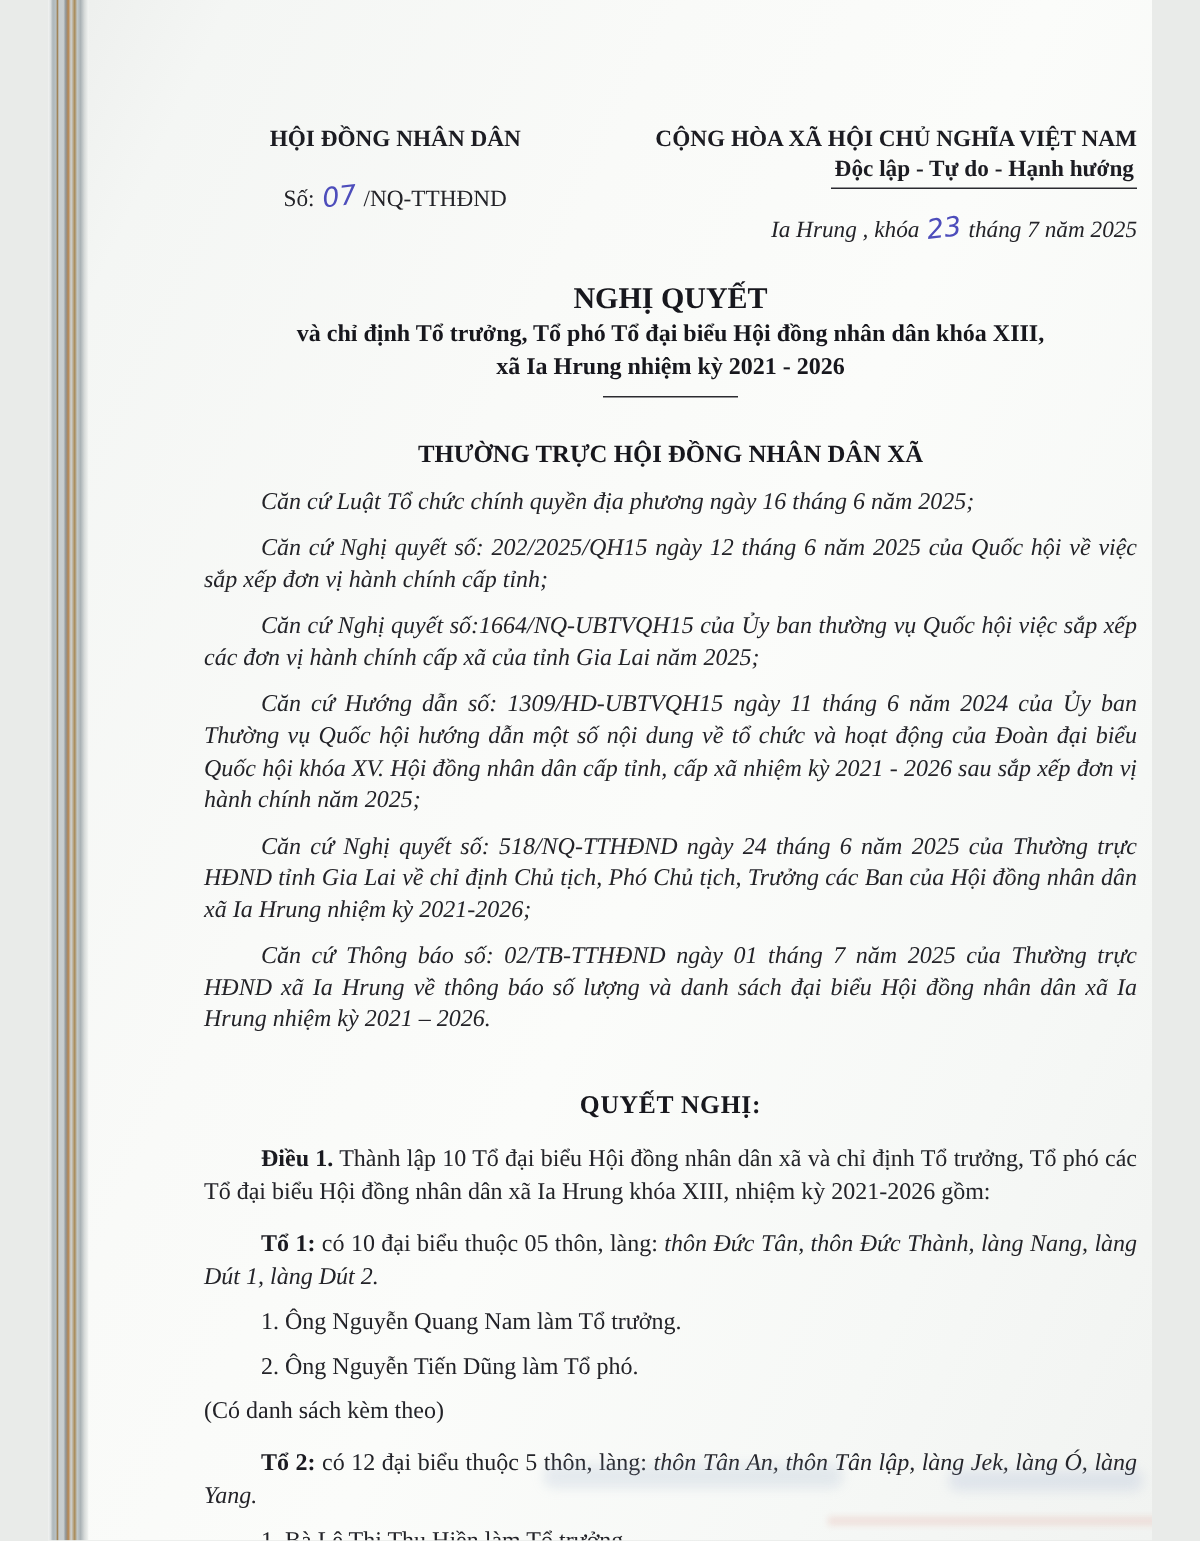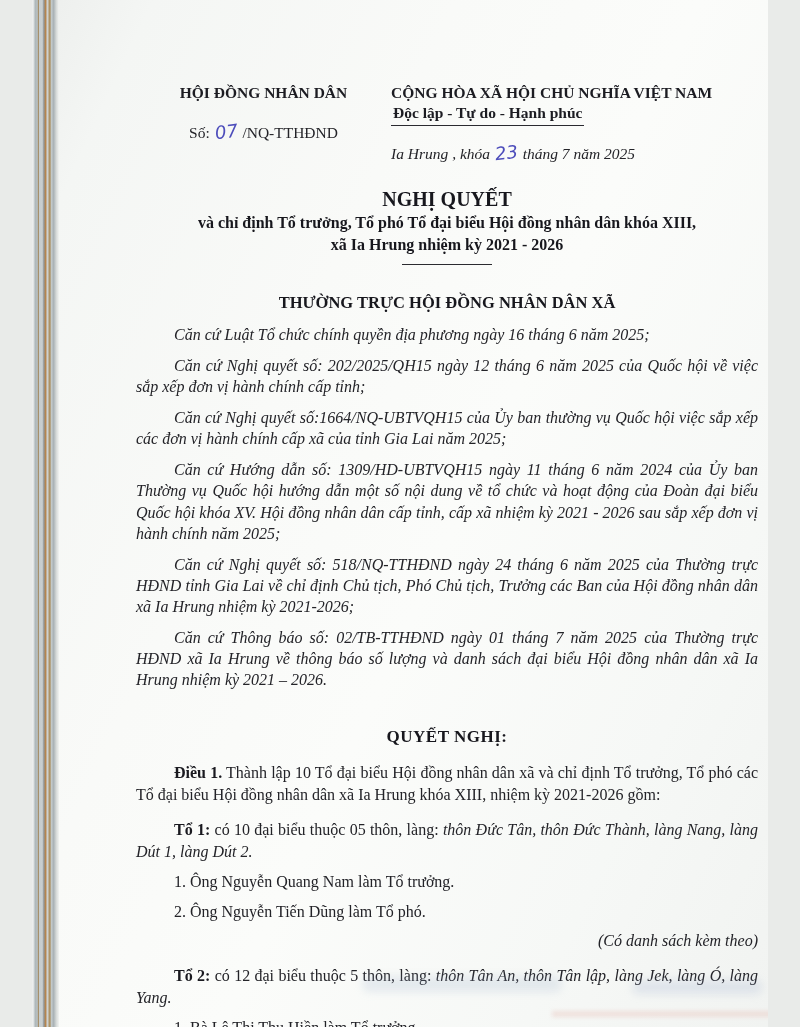--- a/index.html
+++ b/index.html
@@ -24,21 +24,21 @@
       #b5854e 50%, #cfd4d5 57%,
       #a98a56 66%, #c2c9ca 72%,
       #aab2b5 80%, #d6dad9 90%, #f2f4f2 100%);
   }
   .content{
     position:absolute;left:104px;top:84px;width:622px;
     font-size:16px;line-height:1.3;
   }
   .header{display:flex;}
   .header-left{width:255px;text-align:center;}
-  .header-right{flex:1;text-align:left;}
+  .header-right{flex:1;text-align:right;}
   .h-bold{font-weight:bold;font-size:15.5px;line-height:1.22;color:#1c1c22;}
   .underlined{display:inline-block;border-bottom:1.6px solid #2a2a30;padding:0 2px 2px 2px;}
   .so-line{margin-top:17px;font-size:15.5px;white-space:nowrap;}
   .date-line{margin-top:15px;font-size:15.5px;font-style:italic;white-space:nowrap;}
   .handwritten{
     display:inline-block;
     color:#4d4dbb;
     font-family:"DejaVu Sans",sans-serif;
     font-style:italic;font-size:18px;font-weight:500;
     transform:rotate(-7deg);
@@ -53,21 +53,21 @@
     margin:10px 0;
     font-style:italic;
     text-indent:38px;
     text-align:justify;
     line-height:1.32;
   }
   .resolve{margin-top:36px;text-align:center;font-weight:bold;font-size:17px;letter-spacing:.5px;color:#17171d;}
   .body-p{margin:13px 0 9px 0;text-indent:38px;text-align:justify;line-height:1.38;}
   .body-p b{color:#1a1a20;}
   .member{margin:9px 0;text-indent:38px;}
-  .note{margin:9px 0;text-align:right;font-style:italic;}
+  .note{margin:9px 0;text-align:left;}
   .villages{font-style:italic;}
   
   .stamp{position:absolute;left:753px;top:546px;width:130px;height:130px;}
   
   .bleed1{position:absolute;left:330px;top:976px;width:200px;height:16px;
     background:rgba(150,170,200,.20);filter:blur(4px);border-radius:8px;}
   .bleed2{position:absolute;left:600px;top:980px;width:130px;height:14px;
     background:rgba(150,170,205,.22);filter:blur(4px);border-radius:8px;}
   .bottom-edge{position:absolute;left:520px;top:1011px;width:280px;height:6px;
     background:rgba(228,183,174,.35);filter:blur(2px);}
@@ -85,21 +85,21 @@
         <div class="h-bold">HỘI ĐỒNG NHÂN DÂN</div>
         <div class="so-line">
           <span>Số:</span>
           <span class="handwritten">07</span>
           <span>/NQ-TTHĐND</span>
         </div>
       </div>
       <div class="header-right">
         <div class="h-bold">CỘNG HÒA XÃ HỘI CHỦ NGHĨA VIỆT NAM</div>
         <div>
-          <span class="h-bold underlined">Độc lập - Tự do - Hạnh phúc</span>
+          <span class="h-bold underlined">Độc lập - Tự do - Hạnh hướng</span>
         </div>
         <div class="date-line">
           <span>Ia Hrung , khóa</span>
           <span class="handwritten">23</span>
           <span>tháng 7 năm 2025</span>
         </div>
       </div>
     </div>
 
     <div class="title-block">

